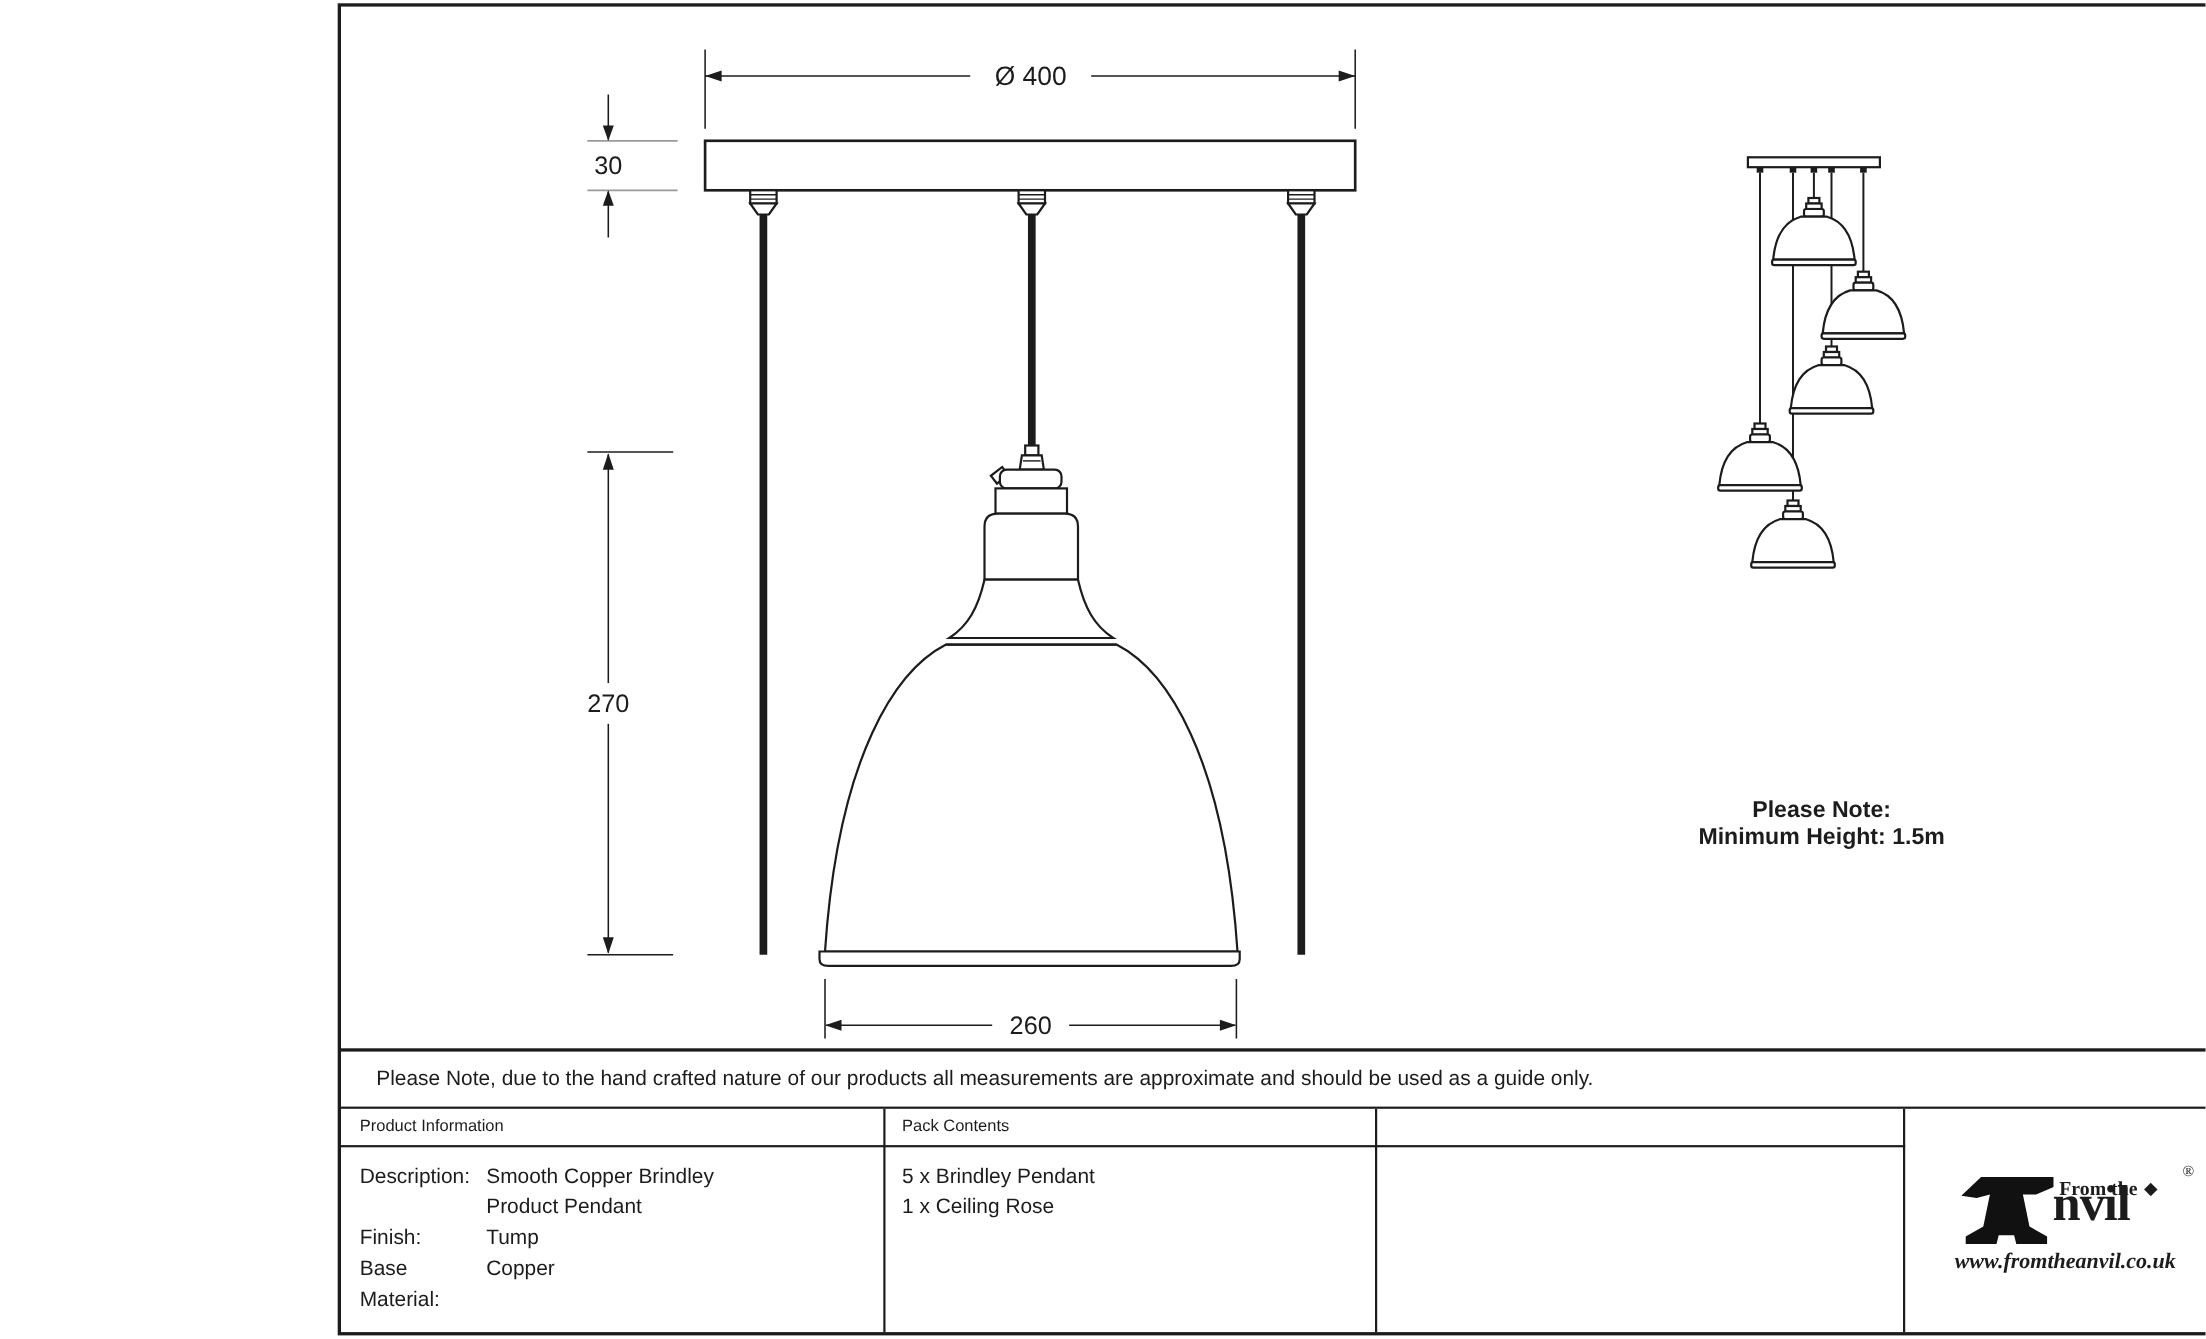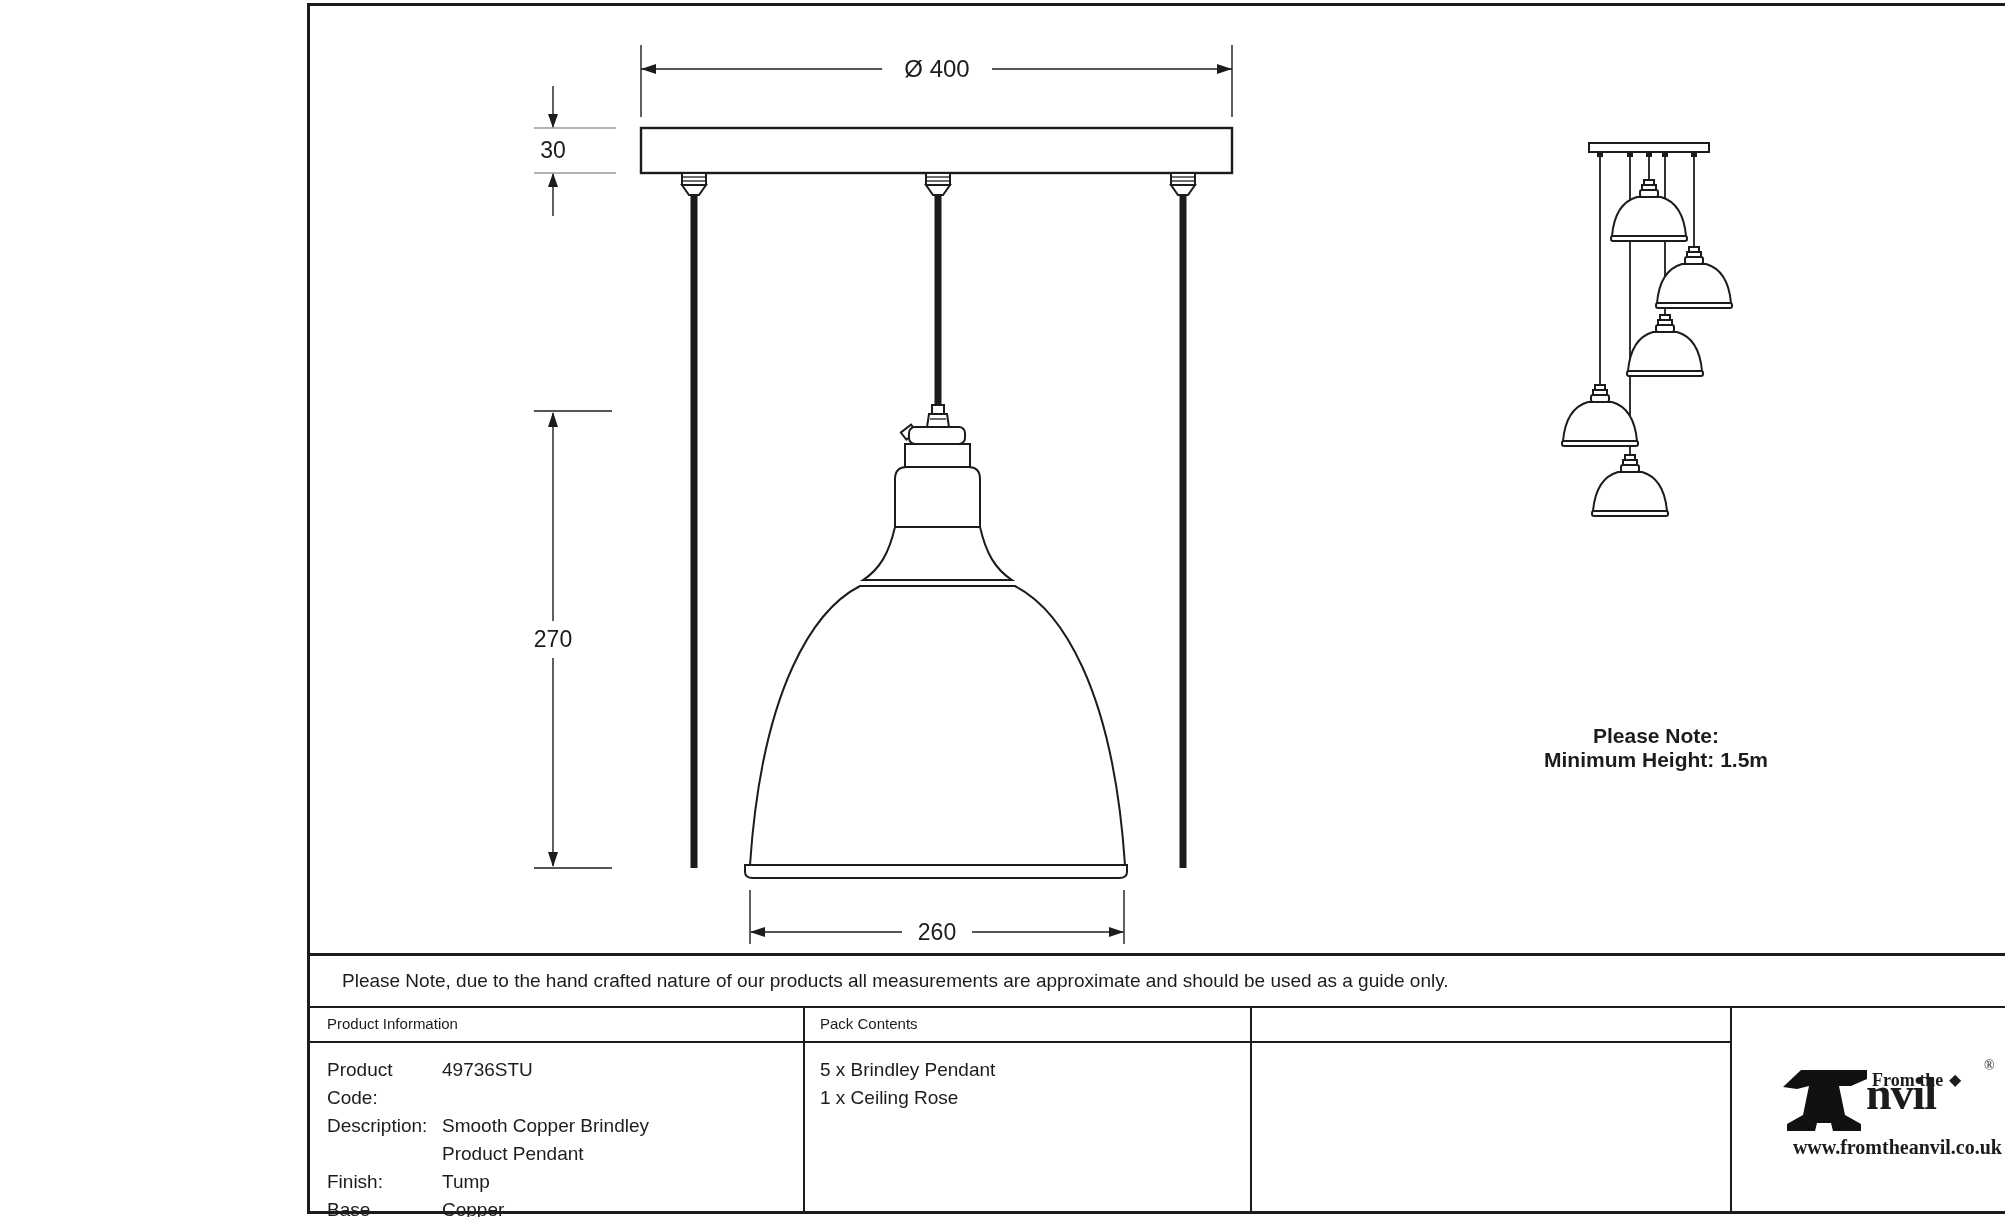--- a/index.html
+++ b/index.html
@@ -25,22 +25,22 @@
   .pack-gap{margin-top:28px;}
 
   
   .logo-cell{position:absolute;left:1422px;top:0;width:299px;height:203px;padding-left:12px;}
   .logo-fromthe{position:absolute;left:140px;top:62px;font-family:"Liberation Serif",serif;
                 font-size:18px;font-weight:600;}
   .logo-anvil{position:absolute;left:134px;top:63px;font-family:"Liberation Serif",serif;
               font-size:46px;font-weight:700;line-height:1;letter-spacing:-1px;text-align:center;}
   .logo-tittle{position:absolute;left:217px;top:62px;font-size:16px;}
   .logo-reg{position:absolute;left:252px;top:50px;font-family:"Liberation Serif",serif;font-size:14px;}
-  .logo-url{position:absolute;left:45px;top:128px;width:225px;text-align:right;
-            font-family:"Liberation Serif",serif;font-weight:bold;font-size:20px;
+  .logo-url{position:absolute;left:45px;top:128px;width:225px;text-align:left;
+            font-family:"Liberation Serif",serif;font-style:italic;font-weight:bold;font-size:20px;
             white-space:nowrap;}
 </style>
 </head>
 <body>
 
 <div class="sheet">
 <div class="sheet-inner">
 
   
   <svg width="1721" height="947" viewBox="0 0 1721 947">
@@ -186,24 +186,20 @@
       <div class="vdiv" style="left:493px"></div>
       <div class="vdiv" style="left:940px"></div>
       <div class="vdiv" style="left:1420px"></div>
       <div class="hdr-line"></div>
 
       <div class="hdr" style="left:17px">Product Information</div>
       <div class="hdr" style="left:510px">Pack Contents</div>
 
       <div class="rows" style="left:17px;width:460px">
         <div class="pi-row">
-          <span class="pi-label">Product Code:</span>
-          <span>49736STU</span>
-        </div>
-        <div class="pi-row">
           <span class="pi-label">Description:</span>
           <span>Smooth Copper Brindley</span>
         </div>
         <div class="pi-row">
           <span class="pi-label"></span>
           <span>Product Pendant</span>
         </div>
         <div class="pi-row">
           <span class="pi-label">Finish:</span>
           <span>Tump</span>

